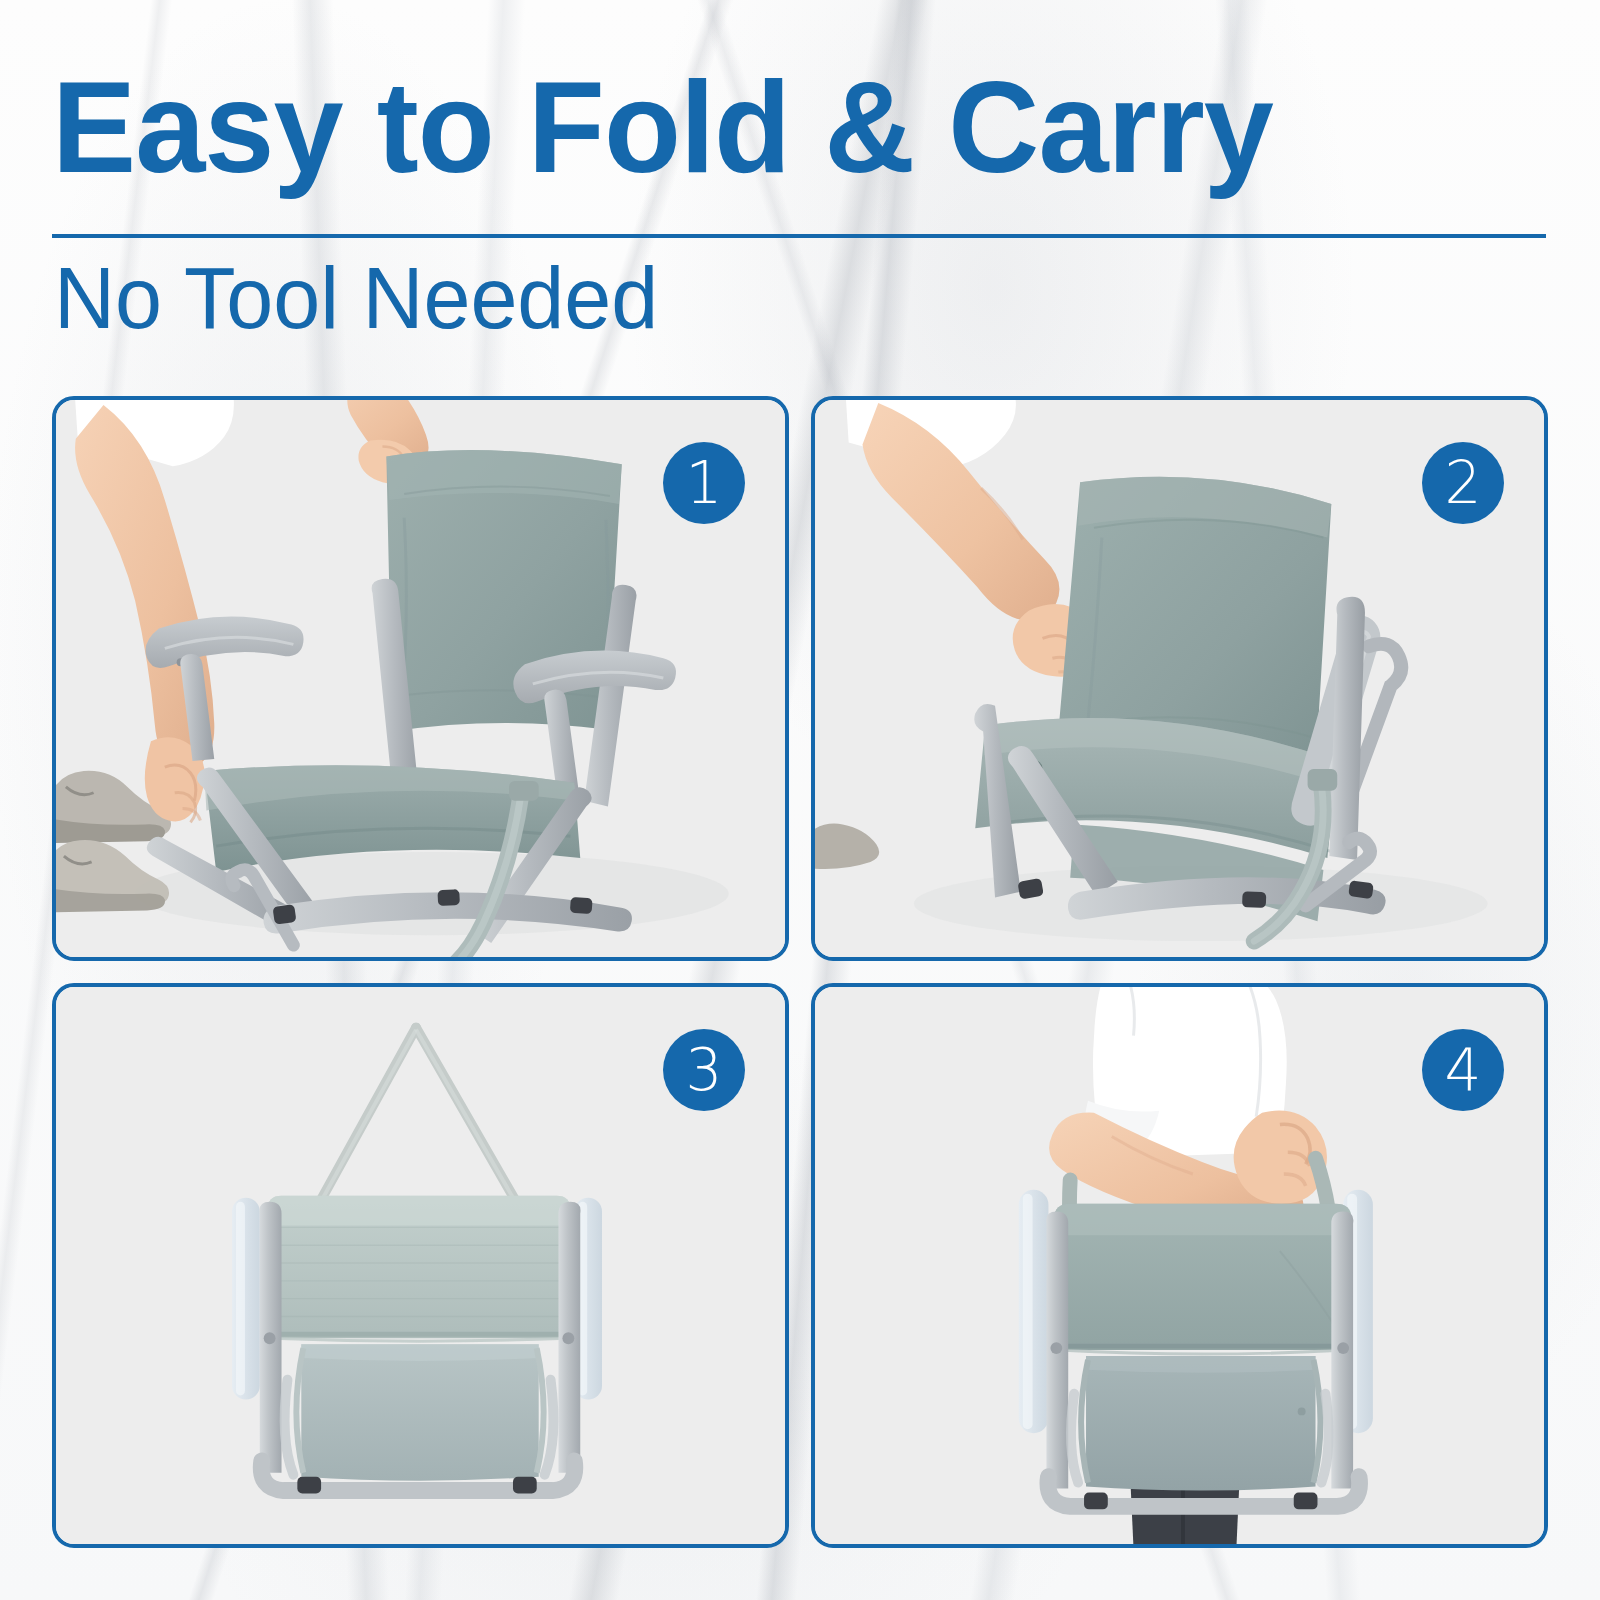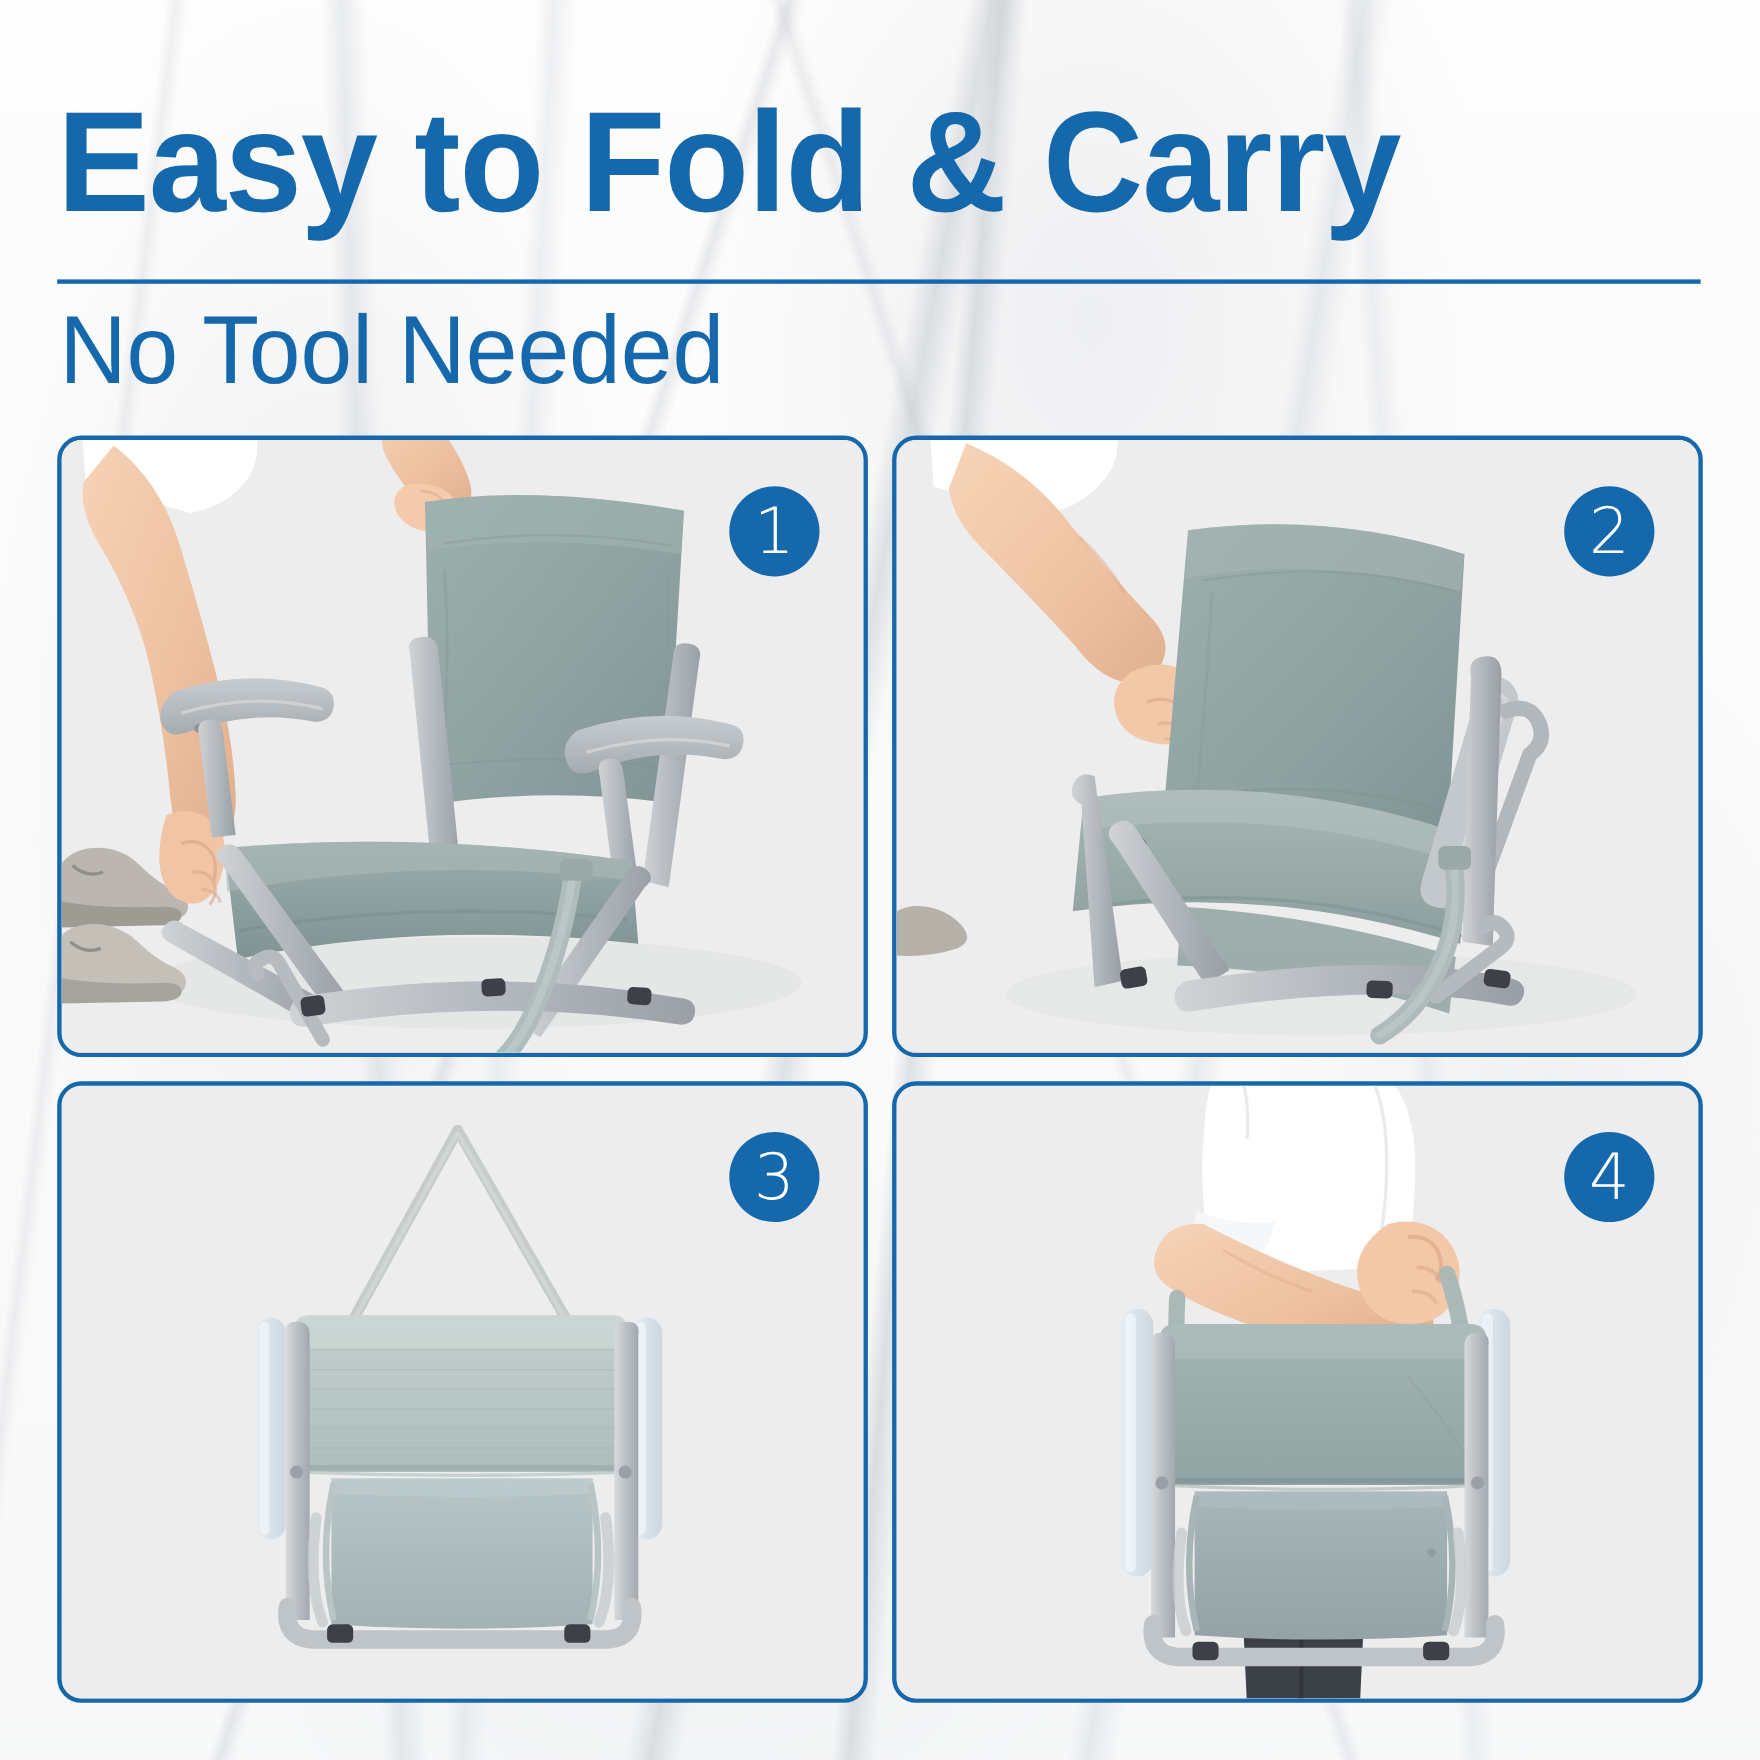--- a/index.html
+++ b/index.html
@@ -38,21 +38,21 @@
     content: "";
     position: absolute;
     inset: 0;
     background-image:
       linear-gradient(108deg, rgba(150,156,166,0.00) 33.4%, rgba(150,156,166,0.20) 33.9%, rgba(150,156,166,0.00) 34.6%),
       linear-gradient(72deg,  rgba(150,156,166,0.00) 57.4%, rgba(150,156,166,0.15) 57.9%, rgba(150,156,166,0.00) 58.5%),
       linear-gradient(97deg,  rgba(150,156,166,0.00) 8.4%,  rgba(150,156,166,0.14) 8.9%,  rgba(150,156,166,0.00) 9.6%);
   }
 
   
-  #header { position: absolute; left: 0; top: 0; width: 1600px; height: 390px; margin-top: 20px; }
+  #header { position: absolute; left: 0; top: 0; width: 1600px; height: 390px; }
 
   #page-title {
     position: absolute;
     left: 52px;
     top: 62px;
     font-size: 130px;
     font-weight: bold;
     line-height: 1.0;
     letter-spacing: -1px;
     color: #1568AC;

